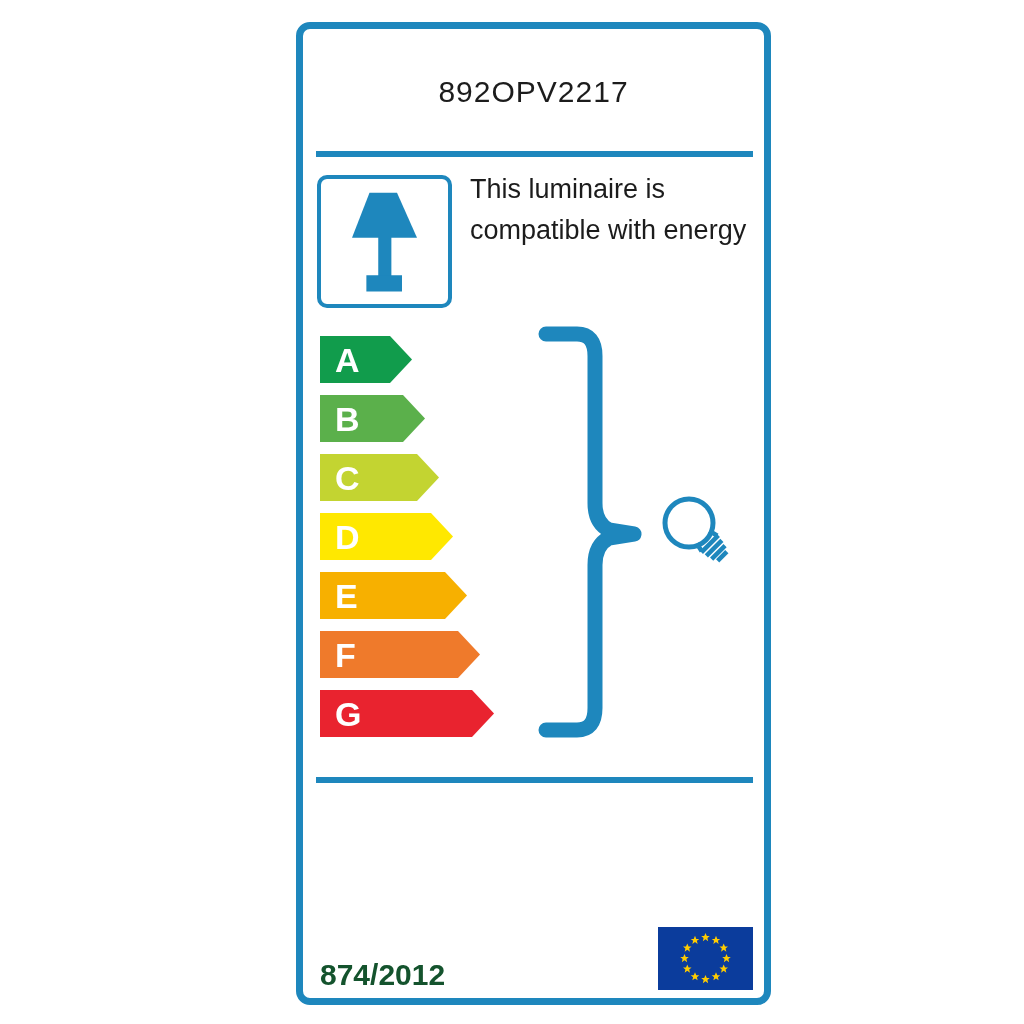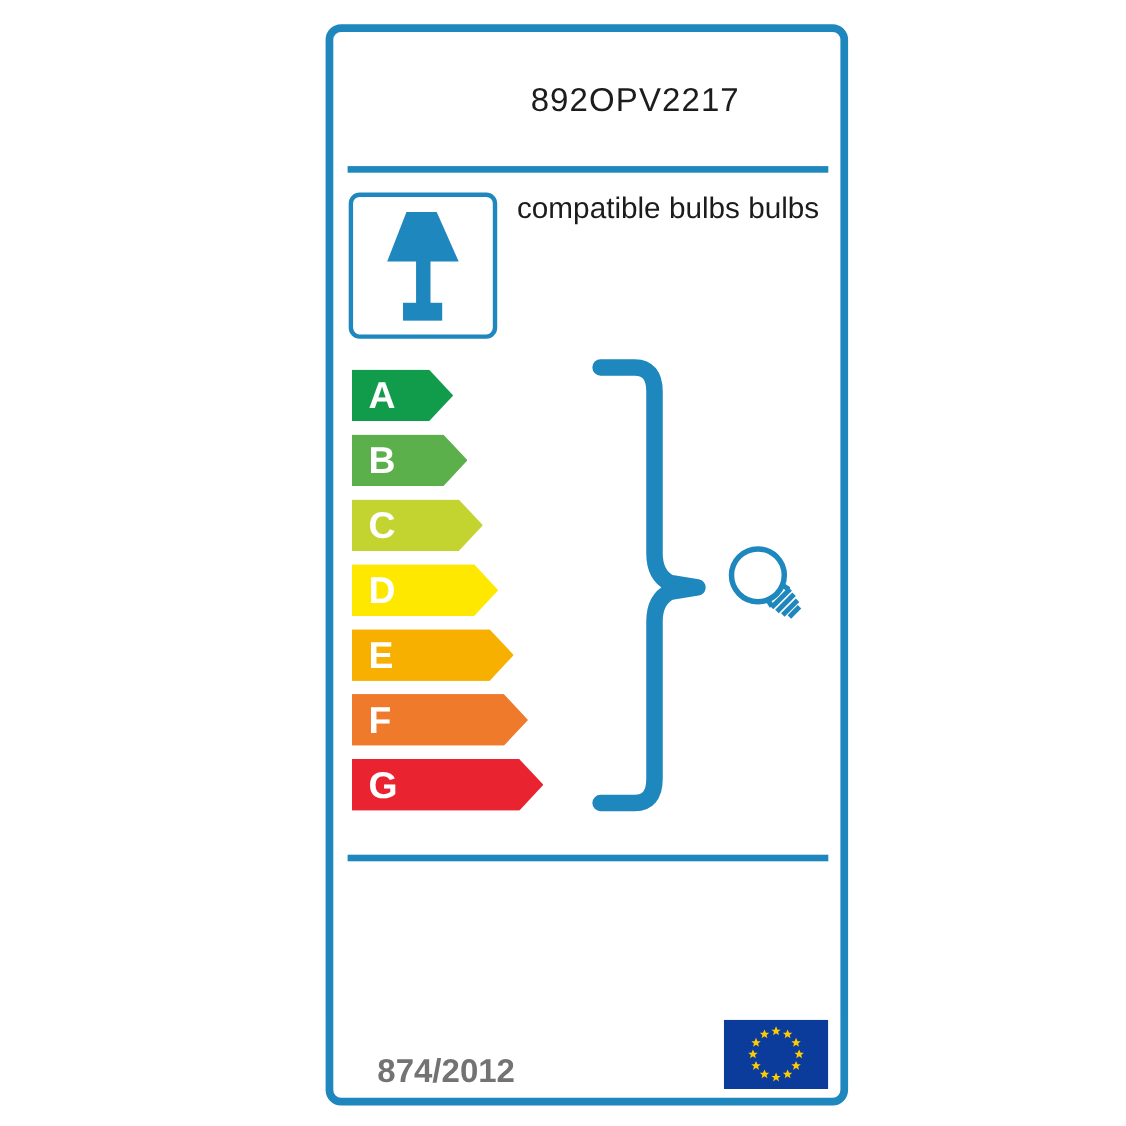--- a/index.html
+++ b/index.html
@@ -19,21 +19,20 @@
     border-radius: 14px;
     background: #ffffff;
   }
   .model {
     position: absolute;
     left: 0; top: 46px; width: 461px;
     text-align: center;
     font-size: 30px;
     color: #1c1c1c;
     letter-spacing: 1px;
-    padding-left: 44px;
   }
   .rule {
     position: absolute;
     left: 13px; width: 437px; height: 6px;
     background: #1e87bd;
   }
   .rule-top { top: 122px; }
   .rule-bottom { top: 748px; }
   .lamp-box {
     position: absolute;
@@ -89,22 +88,21 @@
   .bulb {
     position: absolute;
     left: 350px; top: 458px;
     width: 95px; height: 95px;
   }
   .regulation {
     position: absolute;
     left: 17px; top: 929px;
     font-size: 30px;
     font-weight: bold;
-    color: #737373;
-    margin-left: 23px;
+    color: #14532d;
   }
   .flag {
     position: absolute;
     left: 355px; top: 898px;
     width: 95px; height: 63px;
     display: block;
   }
 </style>
 </head>
 <body>
@@ -117,21 +115,22 @@
 
   <div class="lamp-box">
     <svg viewBox="0 0 100 100">
       <polygon points="38,11 60,11 76,47 24,47" fill="#1e87bd"></polygon>
       <rect x="45" y="44" width="10.5" height="36" fill="#1e87bd"></rect>
       <rect x="35.5" y="77" width="28.5" height="13" fill="#1e87bd"></rect>
     </svg>
   </div>
 
   <div class="desc">
-    <div>compatible bulbs bulbs</div>
+    <div>This luminaire is</div>
+    <div>compatible with energy</div>
   </div>
 
   <div class="arrows">
     <div class="arrow" style="background-color: rgb(17, 156, 76); width: 92px;">
       <span class="letter">A</span>
     </div>
     <div class="arrow" style="background-color: rgb(91, 176, 75); width: 105px;">
       <span class="letter">B</span>
     </div>
     <div class="arrow" style="background-color: rgb(195, 212, 49); width: 119px;">

